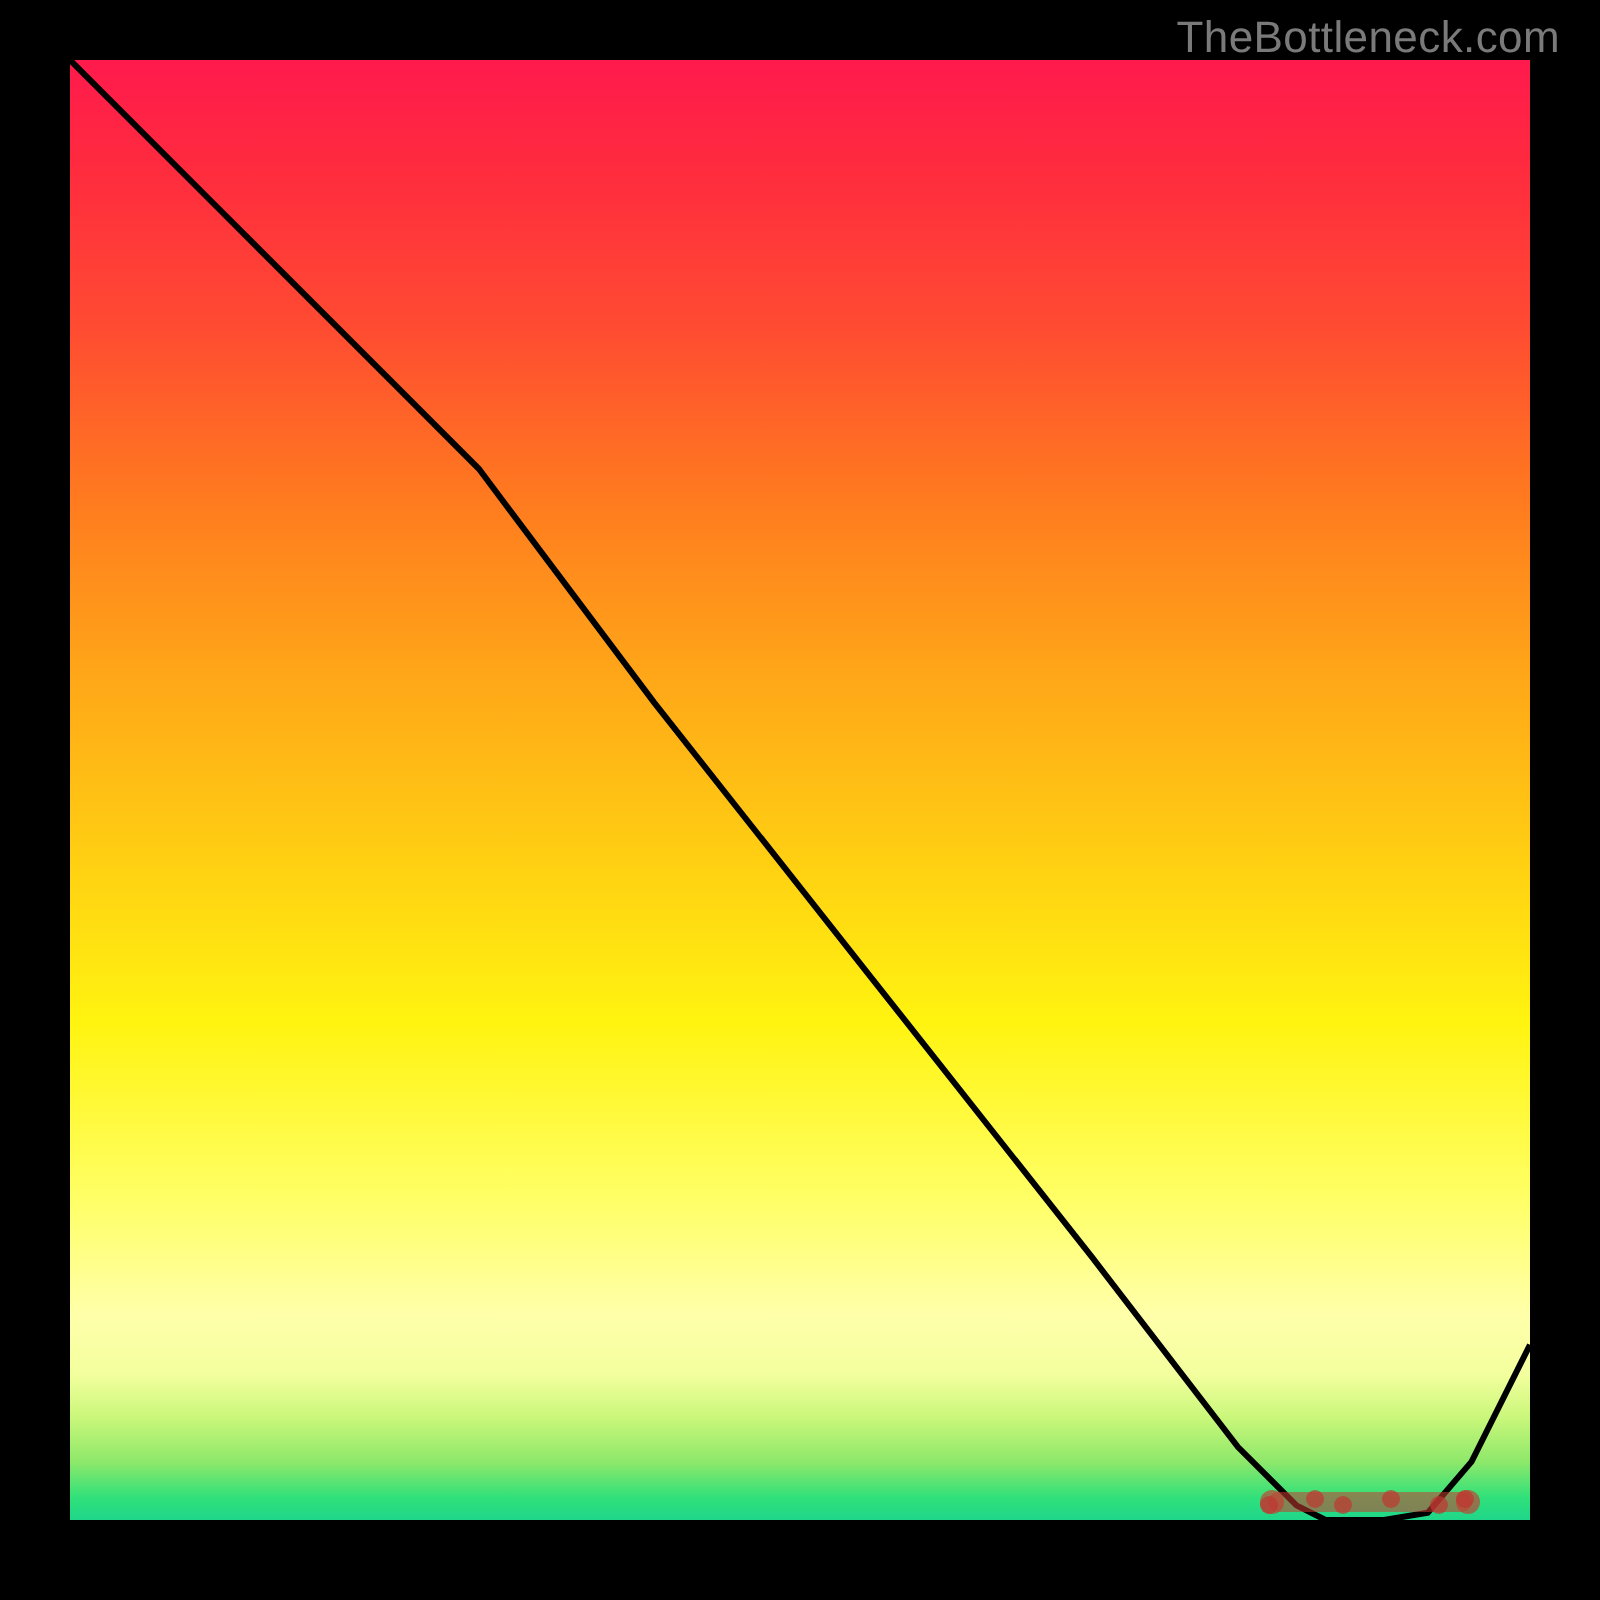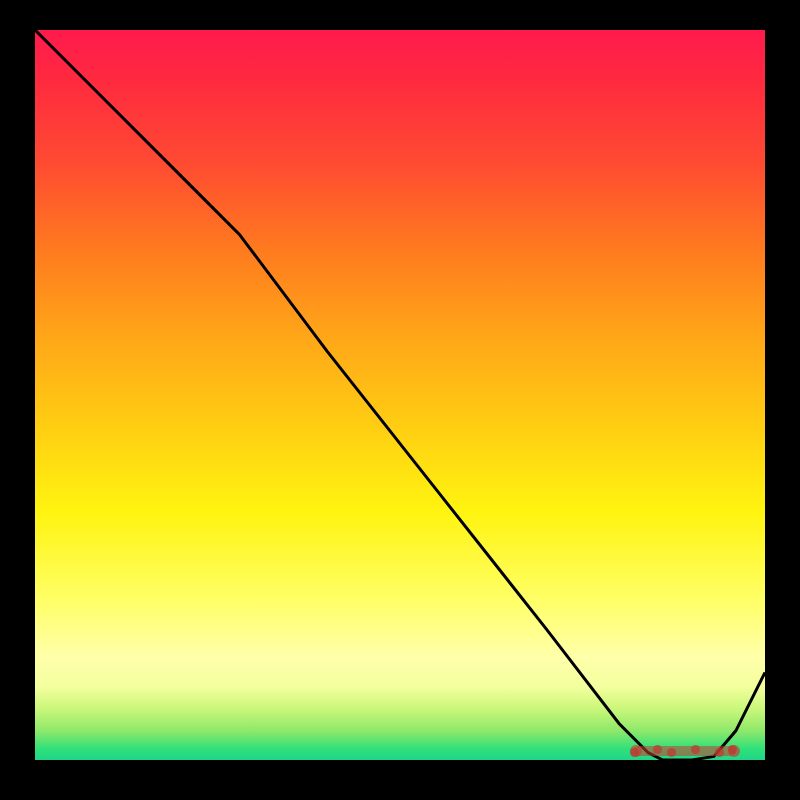--- a/index.html
+++ b/index.html
@@ -91,20 +91,21 @@
     height: 9px;
     border-radius: 50%;
     background: rgba(190,55,48,0.7);
   }
 </style>
 </head>
 <body>
 
 <div class="frame">
 
+  <div class="watermark">TheBottleneck.com</div>
 
   <div class="plot-area">
     <div class="gradient"></div>
 
     <svg class="curve" width="730" height="730" viewBox="0 0 730 730">
       <path id="curve-path" d="M0.0 0.0 L73.0 73.0 L160.6 160.6 L204.4 204.4 L292.0 321.2 L401.5 459.9 L511.0 598.6 L584.0 693.5 L613.2 722.7 L627.8 730.0 L657.0 730.0 L678.9 726.4 L700.8 700.8 L730.0 642.4" fill="none" stroke="#000000" stroke-width="3"></path>
     </svg>
 
     <div id="optimal-strip" class="optimal-marker" background="rgba(200,60,50,0.55)" style="left: 598.6px; width: 102.2px;"></div>
     <div id="dots">

